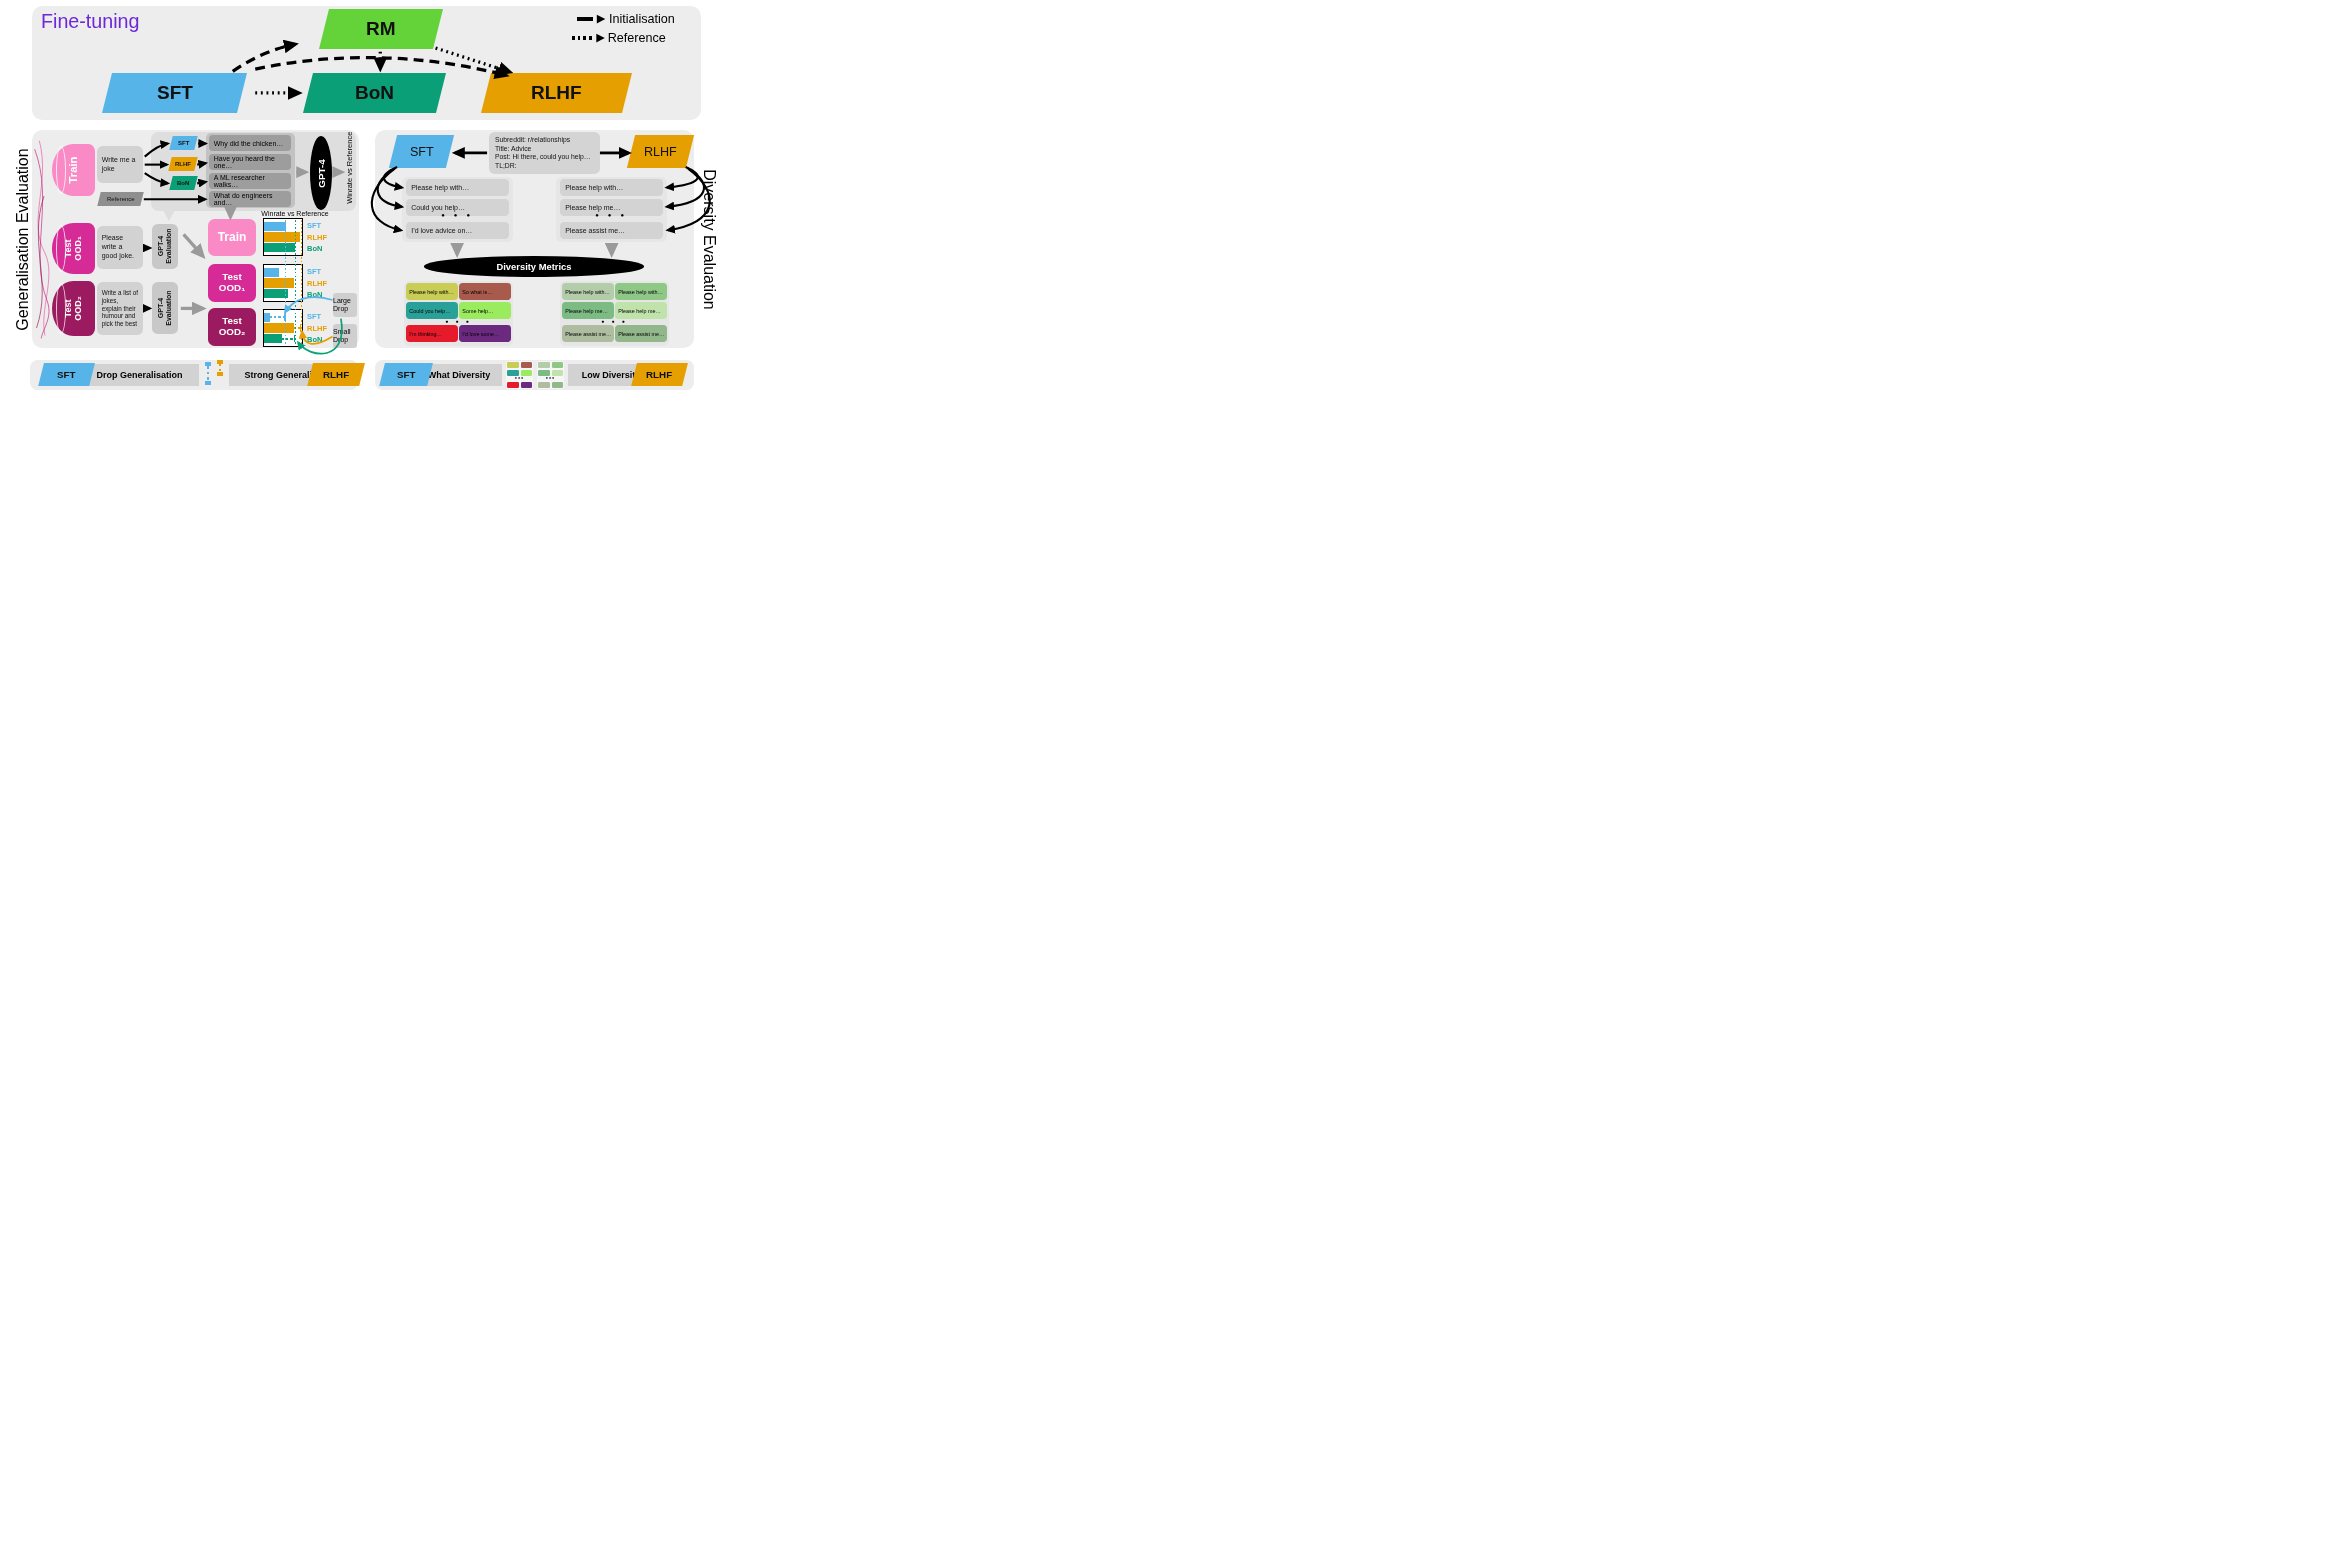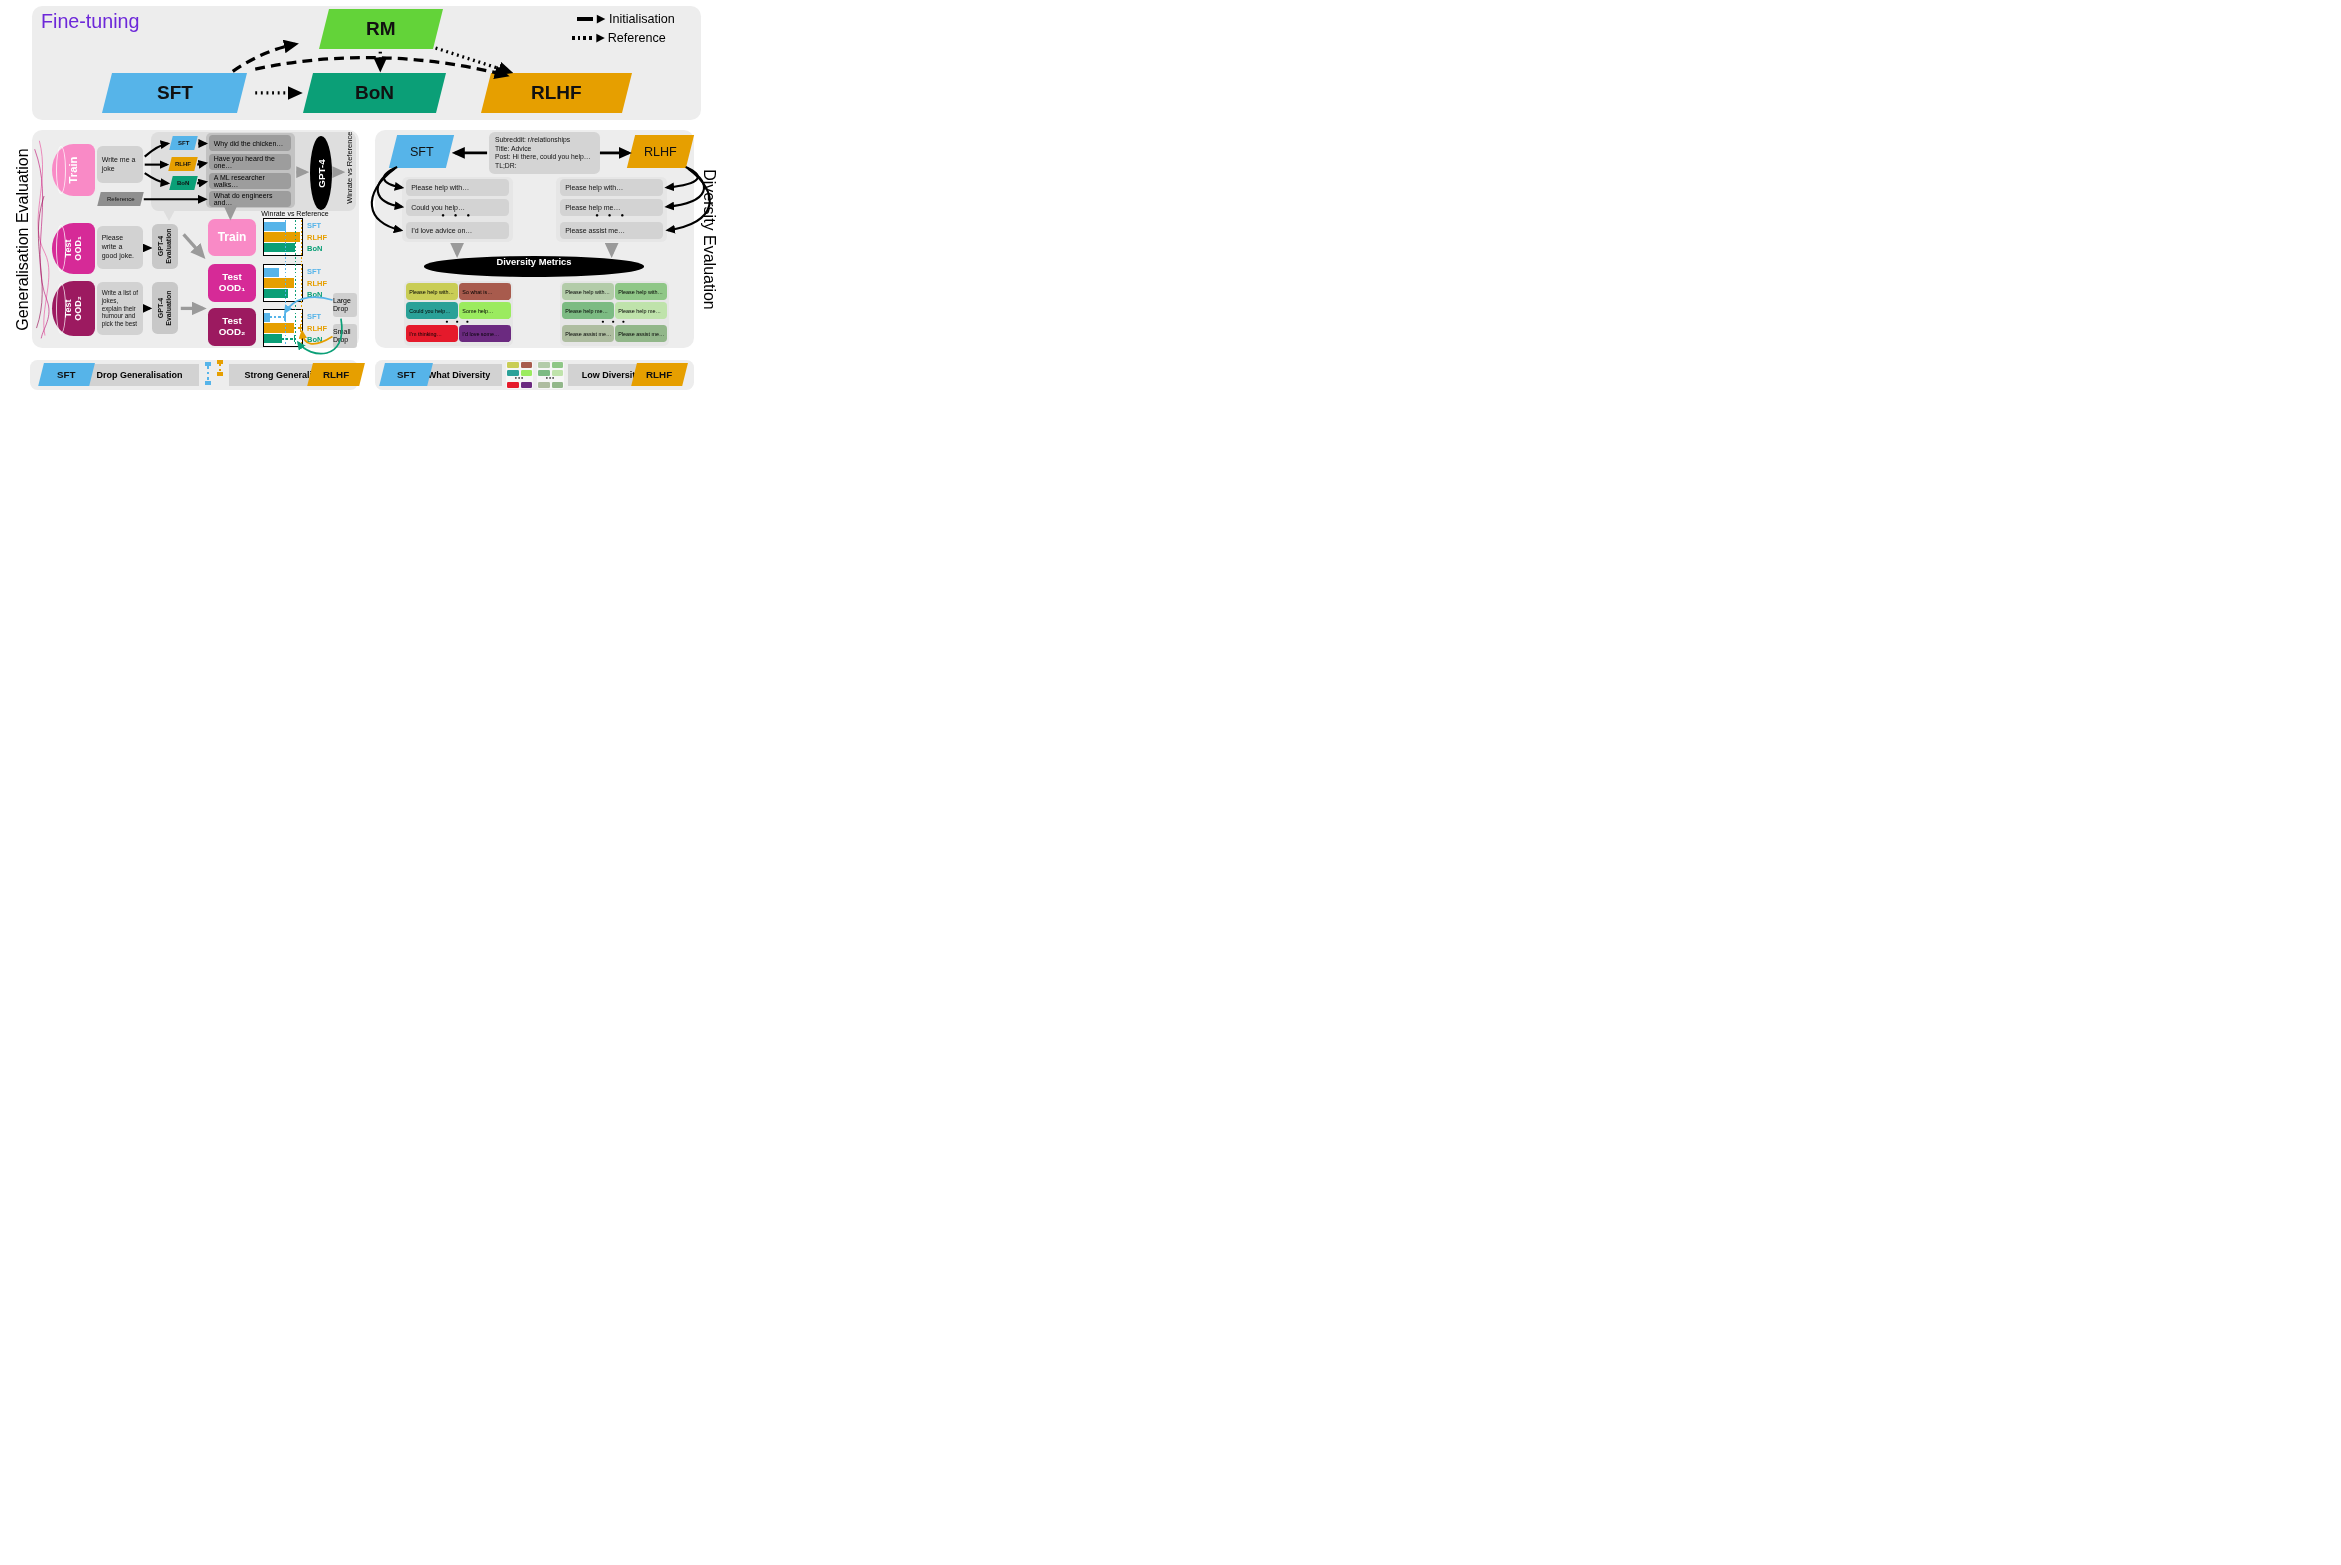--- a/index.html
+++ b/index.html
@@ -227,21 +227,21 @@
   <div class="listitem" style="left:406px;top:199px;width:103px;height:17px;">Could you help…</div>
   <div class="dots" style="left:406px;top:212px;width:103px;">● ● ●</div>
   <div class="listitem" style="left:406px;top:222px;width:103px;height:17px;">I’d love advice on…</div>
 
   <div class="listwrap" style="left:556px;top:177px;width:111px;height:65px;"></div>
   <div class="listitem" style="left:560px;top:179px;width:103px;height:17px;">Please help with…</div>
   <div class="listitem" style="left:560px;top:199px;width:103px;height:17px;">Please help me…</div>
   <div class="dots" style="left:560px;top:212px;width:103px;">● ● ●</div>
   <div class="listitem" style="left:560px;top:222px;width:103px;height:17px;">Please assist me…</div>
 
-  <div class="abs" style="left:424px;top:256px;width:220px;height:20.6px;background:#000;border-radius:50%;display:flex;justify-content:center;">
+  <div class="abs" style="left:424px;top:256px;width:220px;height:20.6px;background:#000;border-radius:50%;display:flex;align-items:center;justify-content:center;">
     <span style="color:#fff;font-weight:bold;font-size:9.4px;">Diversity Metrics</span>
   </div>
 
   <div class="gridwrap" style="left:404px;top:281px;width:109px;height:65px;"></div>
   <div class="abs" style="left:406px;top:283px;width:105px;height:61px;">
       <div class="gridchip" style="left: 0px; top: 0px; width: 52px; height: 17.3px; background: rgb(201, 205, 85);">Please help with…</div>
       <div class="gridchip" style="left: 53px; top: 0px; width: 52px; height: 17.3px; background: rgb(168, 91, 77);">So what is…</div>
       <div class="gridchip" style="left: 0px; top: 19px; width: 52px; height: 17.3px; background: rgb(42, 161, 152);">Could you help…</div>
       <div class="gridchip" style="left: 53px; top: 19px; width: 52px; height: 17.3px; background: rgb(155, 235, 95);">Some help…</div>
       <div class="gridchip" style="left: 0px; top: 42px; width: 52px; height: 17.3px; background: rgb(229, 26, 43);">I’m thinking…</div>

